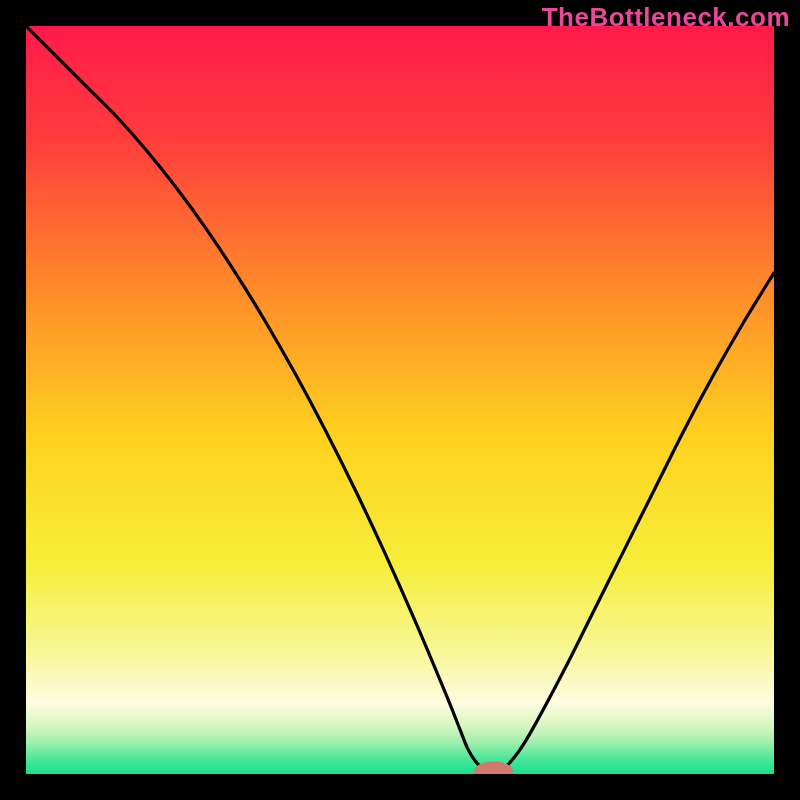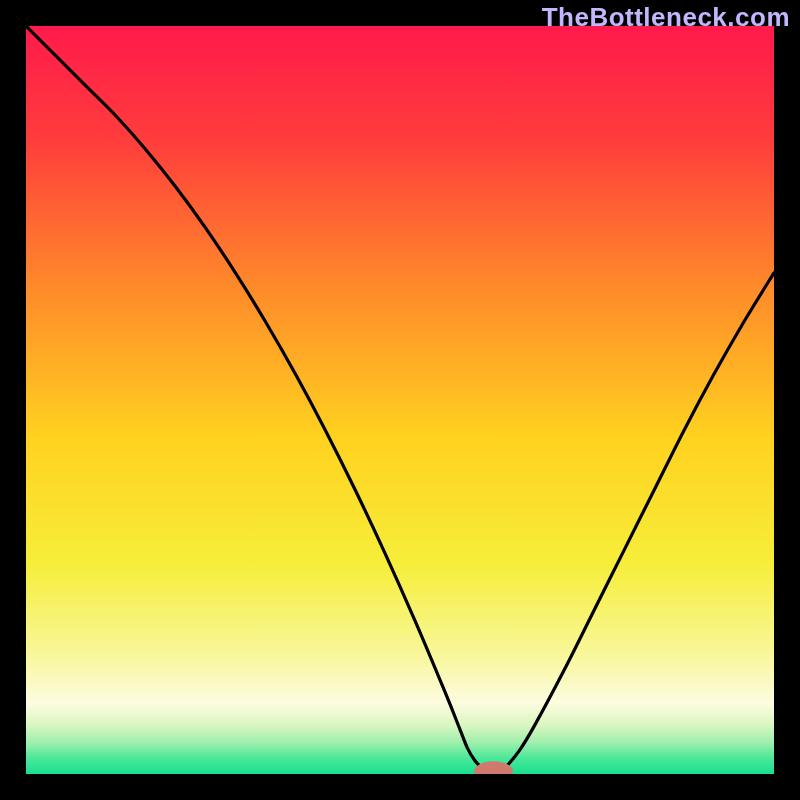--- a/index.html
+++ b/index.html
@@ -13,21 +13,21 @@
   .container {
     position: relative;
     width: 800px;
     height: 800px;
     background: #000000;
   }
   .watermark {
     position: absolute;
     top: 2px;
     right: 10px;
-    color: #c4b5fd;
+    color: #ec4899;
     font-size: 26px;
     font-weight: bold;
     letter-spacing: 0.5px;
     z-index: 10;
   }
   .plot {
     position: absolute;
     left: 26px;
     top: 26px;
     width: 748px;

